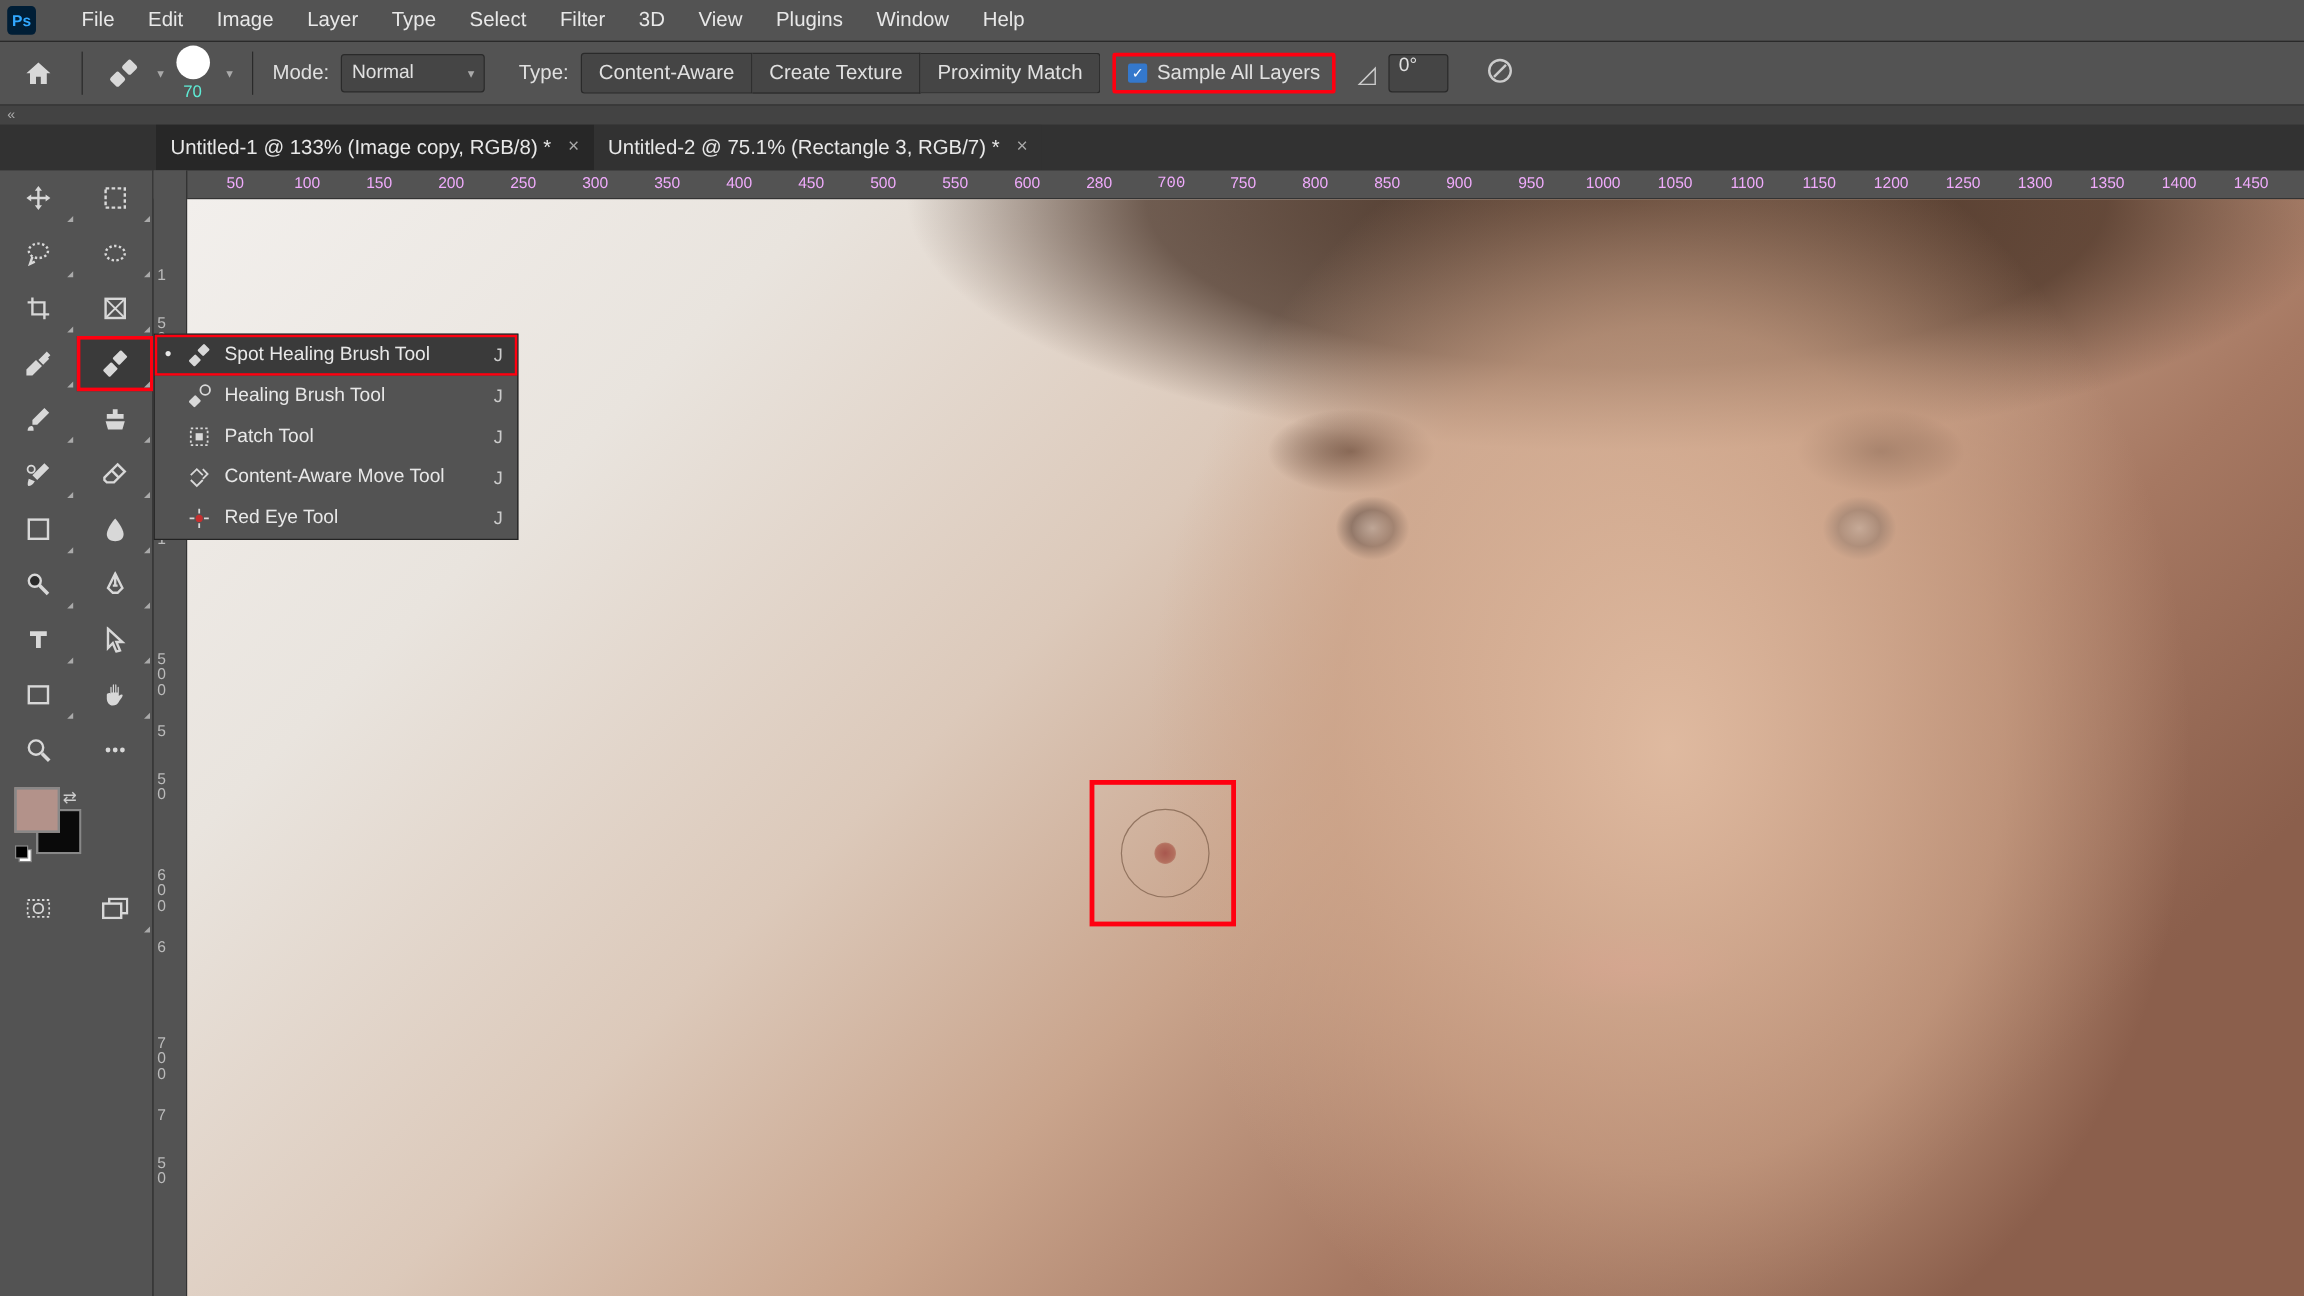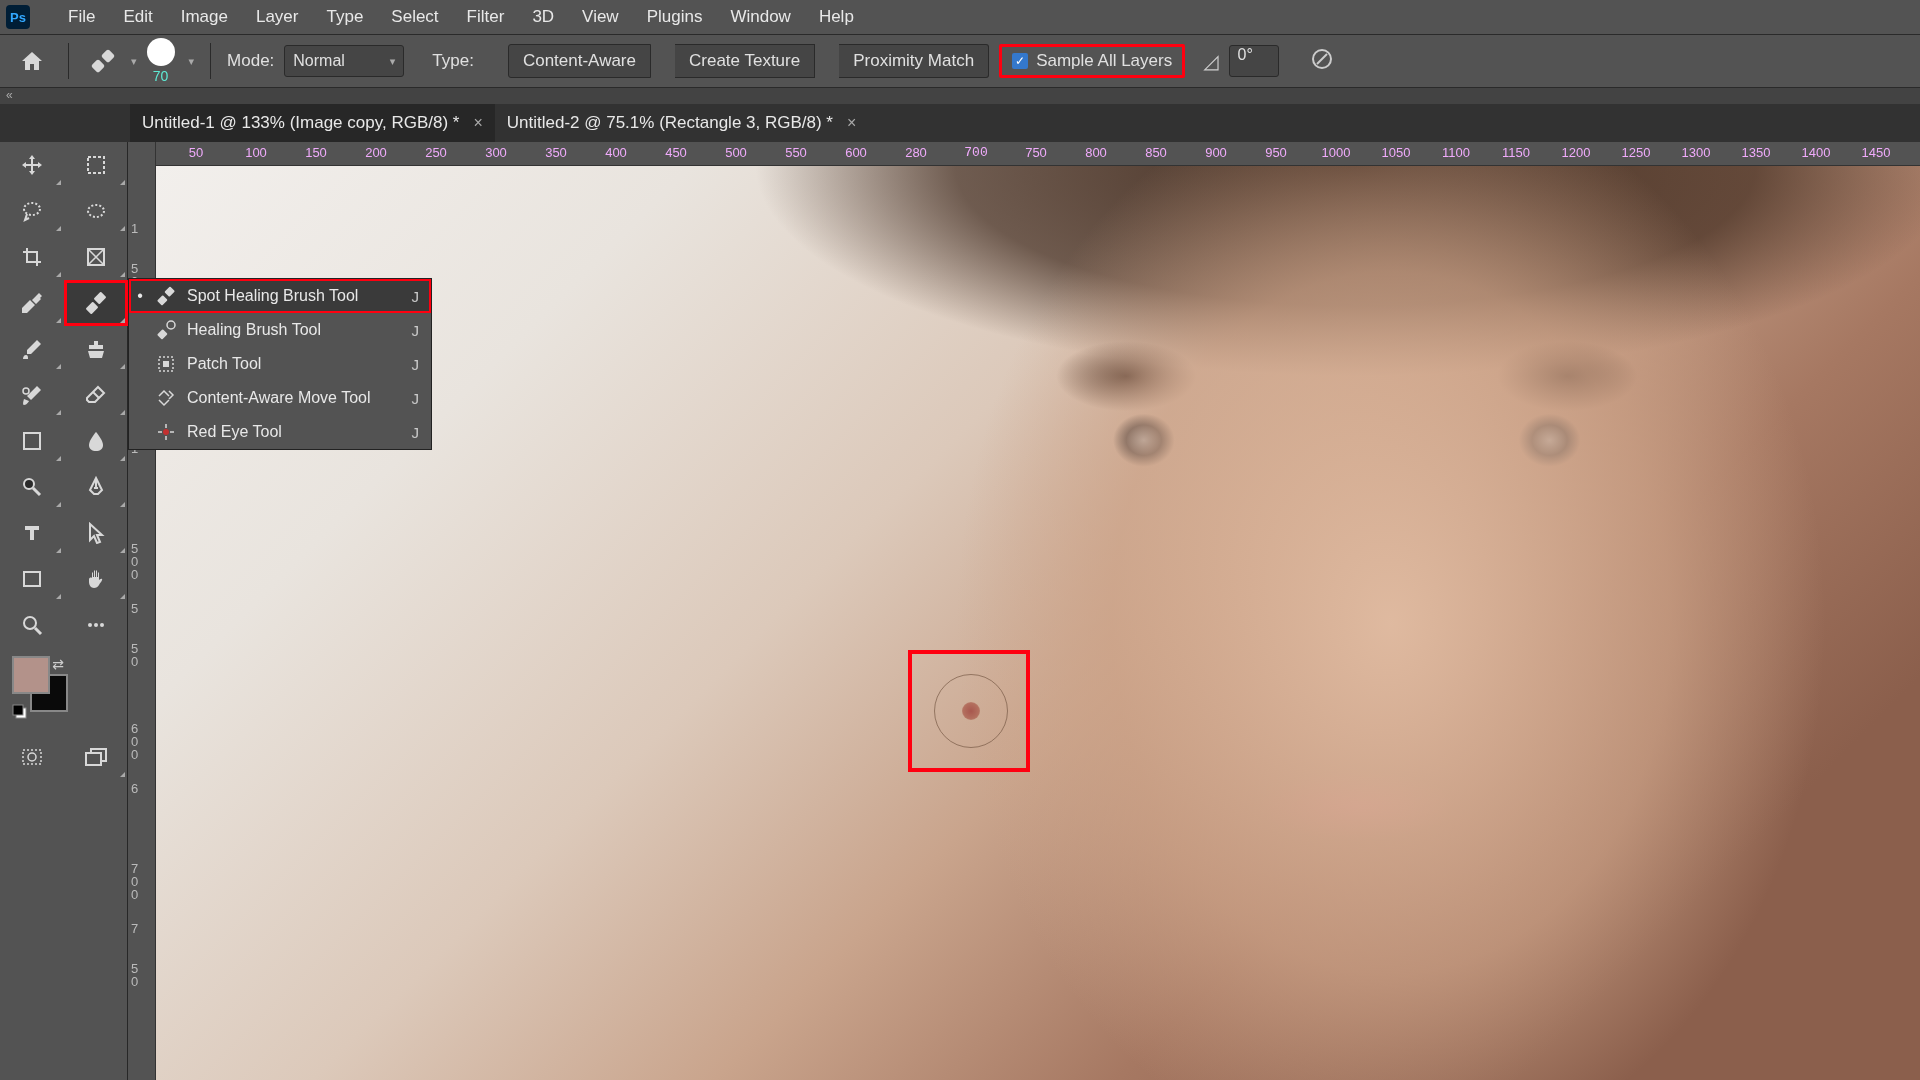--- a/index.html
+++ b/index.html
@@ -15,21 +15,21 @@
 .home-btn { width: 40px; height: 36px; display: flex; align-items: center; justify-content: center; }
 .sep { width: 1px; height: 36px; background: #2a2a2a; margin: 0 6px; }
 .brush-preview { display: flex; align-items: center; gap: 6px; }
 .brush-icon { width: 36px; height: 36px; display: flex; align-items: center; justify-content: center; }
 .brush-size { display: flex; flex-direction: column; align-items: center; gap: 2px; }
 .brush-circle { width: 28px; height: 28px; background: #fff; border-radius: 50%; }
 .brush-num { color: #5eead4; font-size: 14px; }
 .chev-down { color: #aaa; font-size: 11px; margin-left: 4px; }
 .opt-label { color: #e0e0e0; font-size: 17px; }
 .dropdown-box { background: #454545; border: 1px solid #2a2a2a; border-radius: 3px; height: 32px; width: 120px; display: flex; align-items: center; justify-content: space-between; padding: 0 8px; color: #e0e0e0; font-size: 16px; }
-.type-btn { background: #454545; border: 1px solid #2a2a2a; border-radius: 3px 0 0 3px; height: 34px; padding: 0 14px; color: #e0e0e0; font-size: 17px; display: flex; align-items: center; margin-left: 24px; }
+.type-btn { background: #454545; border: 1px solid #2a2a2a; border-radius: 3px 0 0 3px; height: 34px; padding: 0 14px; color: #e0e0e0; font-size: 17px; display: flex; align-items: center; }
 .type-btn.m { border-radius: 0; border-left: 0; }
 .type-btn.r { border-radius: 0 3px 3px 0; border-left: 0; }
 .type-group { display: flex; }
 .checkbox-wrap { display: flex; align-items: center; gap: 8px; padding: 4px 10px; height: 34px; }
 .highlight-red { border: 3px solid #ff0010; border-radius: 2px; }
 .chk { width: 16px; height: 16px; background: #3478cc; border-radius: 2px; display: flex; align-items: center; justify-content: center; color: #fff; font-size: 12px; }
 .angle-icon { color: #ccc; font-size: 20px; margin-left: 8px; }
 .angle-input { background: #454545; border: 1px solid #2a2a2a; border-radius: 3px; height: 32px; width: 50px; padding: 0 8px; color: #e0e0e0; font-size: 16px; }
 .pressure-icon { margin-left: 20px; color: #ccc; }
 
@@ -167,21 +167,21 @@
 </div>
 
 <div class="collapse-strip">«</div>
 
 <div class="tabbar" id="tabbar">
     <div class="doc-tab active">
       <span>Untitled-1 @ 133% (Image copy, RGB/8) *</span>
       <span class="tab-close">×</span>
     </div>
     <div class="doc-tab">
-      <span>Untitled-2 @ 75.1% (Rectangle 3, RGB/8) *</span>
+      <span>Untitled-2 @ 75.1% (Rectangle 3, RGB/7) *</span>
       <span class="tab-close">×</span>
     </div>
   </div>
 
 <div class="main">
   <div class="toolbar">
     <div class="tool-grid">
       <div class="tool">
           <svg width="22" height="22" viewBox="0 0 22 22">
             <path d="M11 1 L14 5 L12 5 L12 10 L17 10 L17 8 L21 11 L17 14 L17 12 L12 12 L12 17 L14 17 L11 21 L8 17 L10 17 L10 12 L5 12 L5 14 L1 11 L5 8 L5 10 L10 10 L10 5 L8 5 Z"></path>

